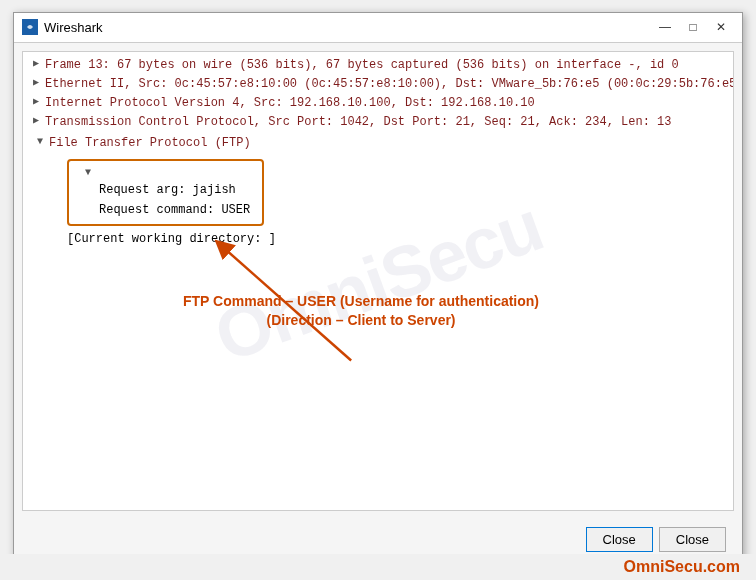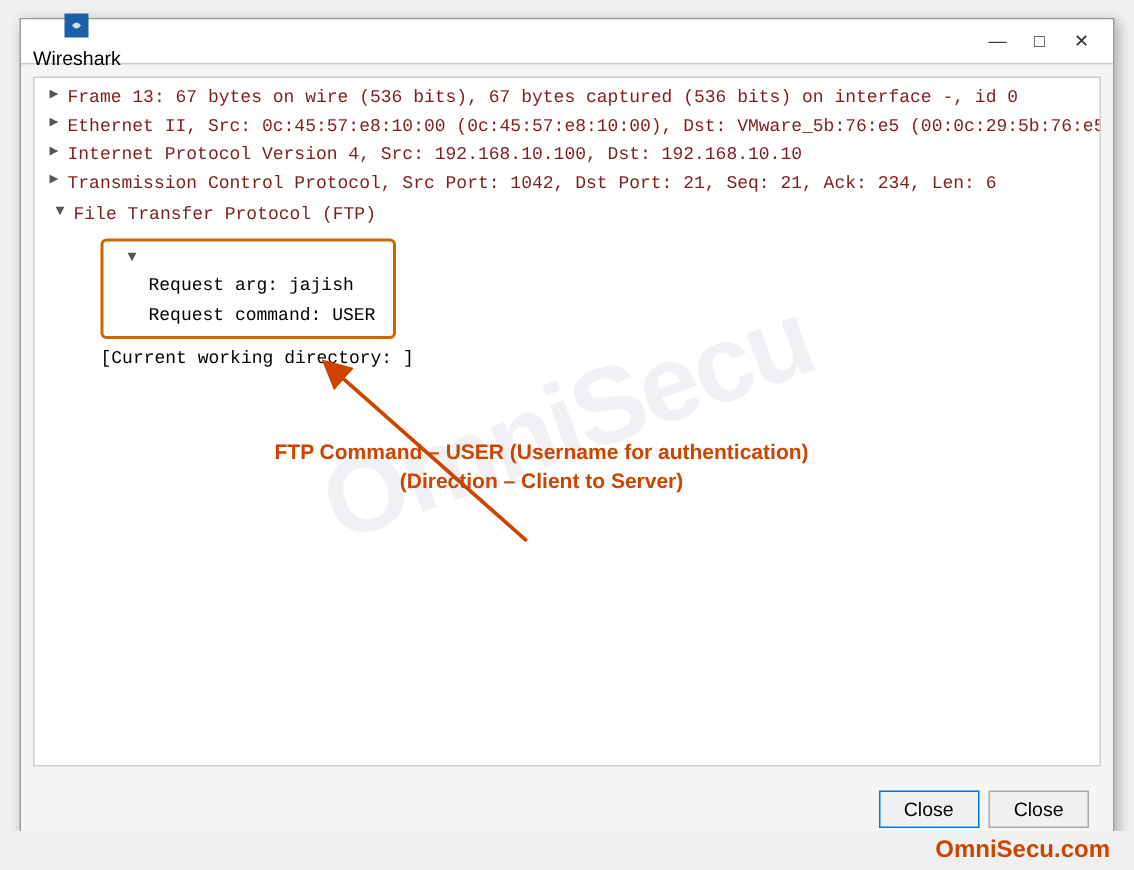--- a/index.html
+++ b/index.html
@@ -28,21 +28,20 @@
       display: flex;
       align-items: center;
       justify-content: space-between;
       padding: 5px 8px;
       height: 30px;
     }
     .title-bar-left {
       display: flex;
       align-items: center;
       gap: 6px;
-      flex-direction: column;
     }
     .title-icon {
       width: 16px;
       height: 16px;
       background: #1a5fa8;
       display: inline-flex;
       align-items: center;
       justify-content: center;
     }
     .title-icon svg {
@@ -227,21 +226,21 @@
         <span class="packet-row-text">Ethernet II, Src: 0c:45:57:e8:10:00 (0c:45:57:e8:10:00), Dst: VMware_5b:76:e5 (00:0c:29:5b:76:e5)</span>
       </div>
 
       <div class="packet-row">
         <span class="expand-arrow">▶</span>
         <span class="packet-row-text">Internet Protocol Version 4, Src: 192.168.10.100, Dst: 192.168.10.10</span>
       </div>
 
       <div class="packet-row">
         <span class="expand-arrow">▶</span>
-        <span class="packet-row-text">Transmission Control Protocol, Src Port: 1042, Dst Port: 21, Seq: 21, Ack: 234, Len: 6</span>
+        <span class="packet-row-text">Transmission Control Protocol, Src Port: 1042, Dst Port: 21, Seq: 21, Ack: 234, Len: 13</span>
       </div>
 
       <div style="padding: 2px 4px;">
         <div class="packet-row">
           <span class="expand-arrow">▼</span>
           <span class="packet-row-text">File Transfer Protocol (FTP)</span>
         </div>
         
         <div style="position: relative; display: inline-block; margin-left: 18px; margin-top: 2px;">
           <div class="expanded-section">

